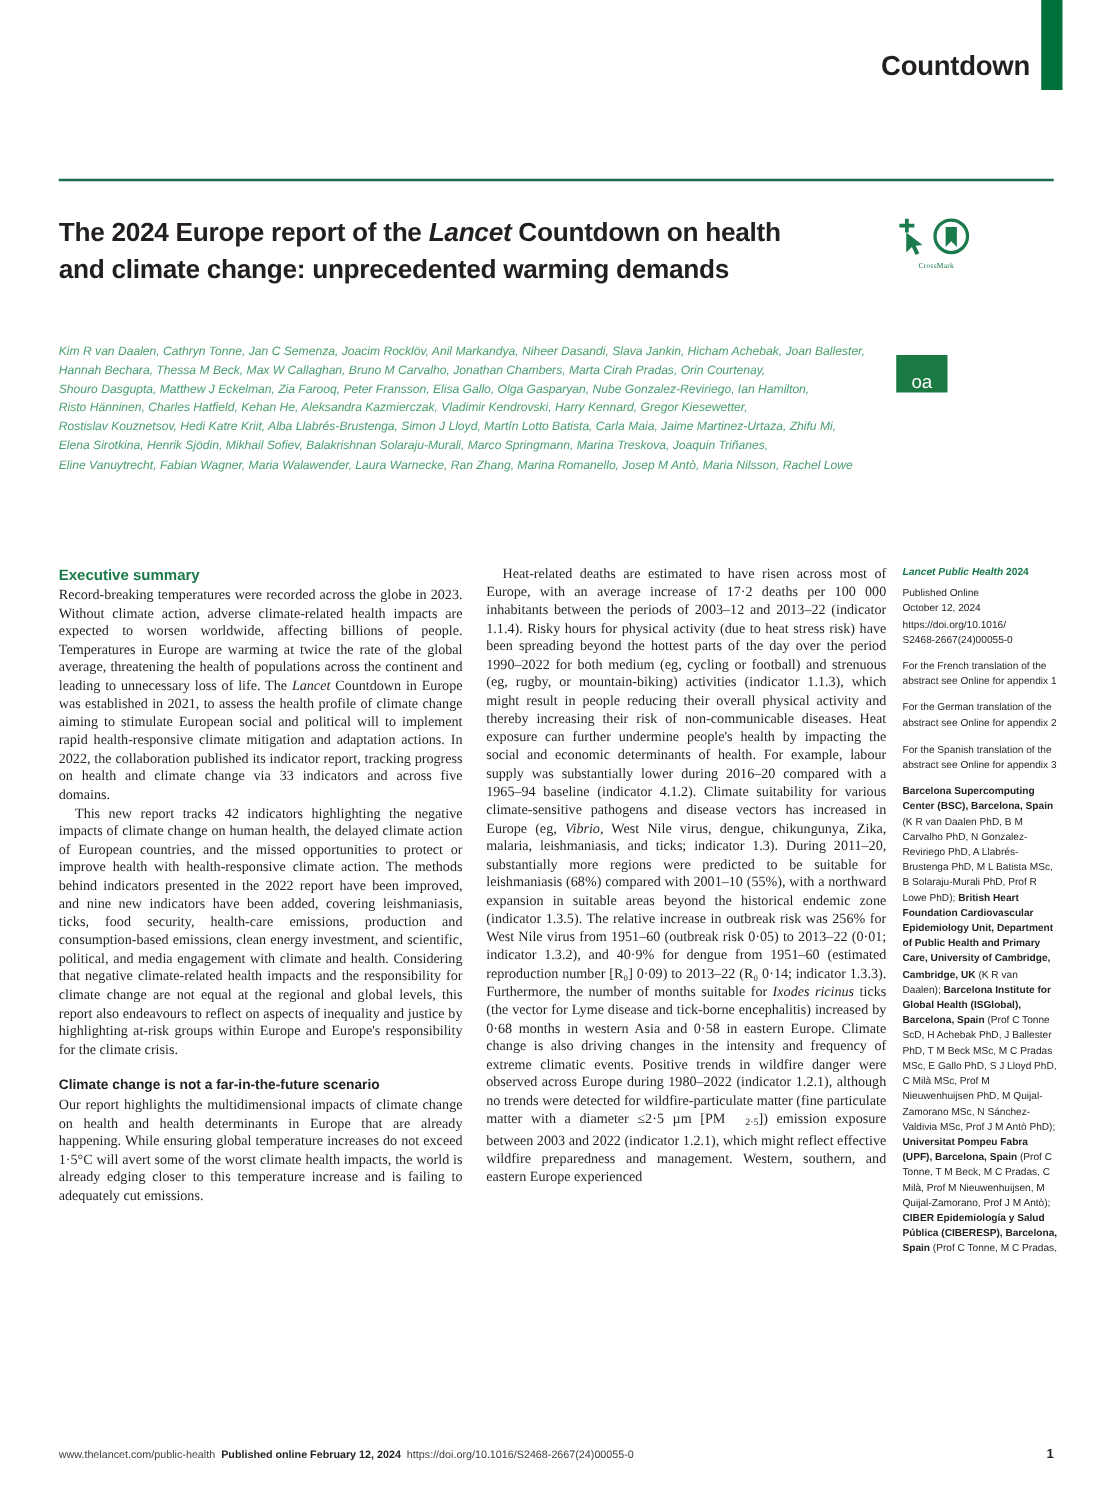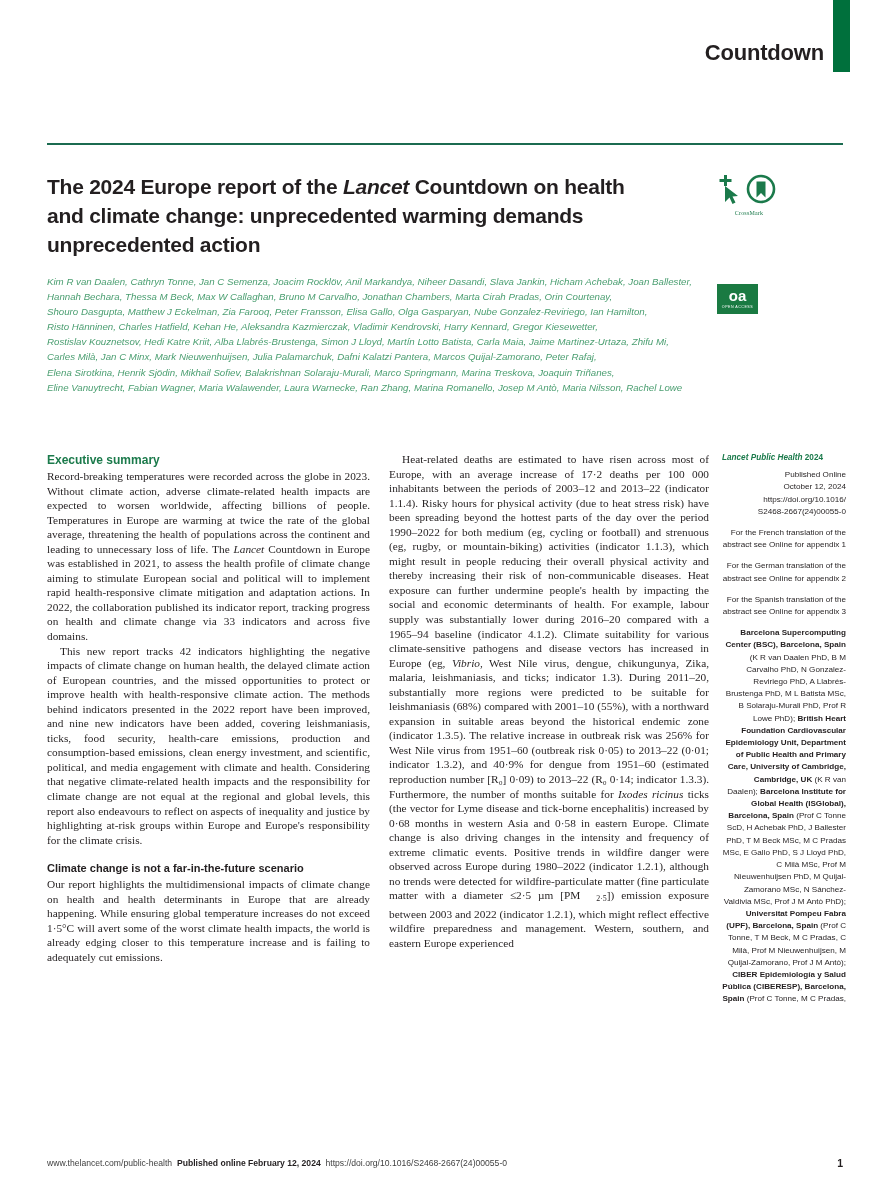--- a/index.html
+++ b/index.html
@@ -97,24 +97,25 @@
     top: 284px;
     width: 41px;
     height: 30px;
     background: #1a7a42;
     color: #ffffff;
     text-align: center;
   }
   .oa-badge .oa-main {
     display: block;
     font-family: "Liberation Sans", sans-serif;
-    font-weight: bold;
+    font-weight: normal;
     font-size: 15px;
     line-height: 19px;
     padding-top: 2px;
+    margin-top: 10px;
   }
   .oa-badge .oa-sub {
     display: block;
     font-family: "Liberation Sans", sans-serif;
     font-size: 3.6px;
     letter-spacing: 0.5px;
     line-height: 5px;
   }
 
   
@@ -176,21 +177,21 @@
     line-height: 12.2px;
     color: #231f20;
   }
   .margin-notes .mn-head {
     font-weight: bold;
     color: #1b7a4b;
     font-size: 8.2px;
     margin-bottom: 5px;
   }
   .margin-notes .mn-head i { font-style: italic; }
-  .margin-notes .mn-block { margin-bottom: 9px; text-align: right; }
+  .margin-notes .mn-block { margin-bottom: 9px; }
   .margin-notes .mn-block.tight { margin-bottom: 0; }
   .margin-notes b { font-weight: bold; }
 
   
   .footer {
     position: absolute;
     left: 47px;
     top: 1158px;
     width: 796px;
     font-family: "Liberation Sans", sans-serif;
@@ -212,21 +213,21 @@
 <body>
 
 <div class="runhead">
   <div class="runhead-title">Countdown</div>
   <div class="runhead-bar"></div>
 </div>
 
 <div class="top-rule"></div>
 
 <div class="title-block">
-  <h1 class="article-title"><span>The 2024 Europe report of the </span><i>Lancet</i><span> Countdown on health</span><br><span>and climate change: unprecedented warming demands</span><br><span>unprecedented action</span></h1>
+  <h1 class="article-title"><span>The 2024 Europe report of the </span><i>Lancet</i><span> Countdown on health</span><br><span>and climate change: unprecedented warming demands</span><br></h1>
 </div>
 
 <div class="crossmark">
   <svg width="62" height="38" viewBox="0 0 62 38">
     <g fill="#1b7a4b">
       <rect x="6" y="1" width="3" height="11"></rect>
       <rect x="1.5" y="5" width="12" height="3"></rect>
       <path d="M7 12 L7 28 L11.5 23.5 L14.5 30 L17.5 28.5 L14.5 22.5 L20 22 Z"></path>
     </g>
     <g fill="none" stroke="#1b7a4b" stroke-width="2.6">
@@ -241,21 +242,20 @@
   <span class="oa-main">oa</span>
   <span class="oa-sub">OPEN ACCESS</span>
 </div>
 
 <div class="authors">
   <div>Kim R van Daalen, Cathryn Tonne, Jan C Semenza, Joacim Rocklöv, Anil Markandya, Niheer Dasandi, Slava Jankin, Hicham Achebak, Joan Ballester,</div>
   <div>Hannah Bechara, Thessa M Beck, Max W Callaghan, Bruno M Carvalho, Jonathan Chambers, Marta Cirah Pradas, Orin Courtenay,</div>
   <div>Shouro Dasgupta, Matthew J Eckelman, Zia Farooq, Peter Fransson, Elisa Gallo, Olga Gasparyan, Nube Gonzalez-Reviriego, Ian Hamilton,</div>
   <div>Risto Hänninen, Charles Hatfield, Kehan He, Aleksandra Kazmierczak, Vladimir Kendrovski, Harry Kennard, Gregor Kiesewetter,</div>
   <div>Rostislav Kouznetsov, Hedi Katre Kriit, Alba Llabrés-Brustenga, Simon J Lloyd, Martín Lotto Batista, Carla Maia, Jaime Martinez-Urtaza, Zhifu Mi,</div>
-  <div>Carles Milà, Jan C Minx, Mark Nieuwenhuijsen, Julia Palamarchuk, Dafni Kalatzi Pantera, Marcos Quijal-Zamorano, Peter Rafaj,</div>
   <div>Elena Sirotkina, Henrik Sjödin, Mikhail Sofiev, Balakrishnan Solaraju-Murali, Marco Springmann, Marina Treskova, Joaquin Triñanes,</div>
   <div>Eline Vanuytrecht, Fabian Wagner, Maria Walawender, Laura Warnecke, Ran Zhang, Marina Romanello, Josep M Antò, Maria Nilsson, Rachel Lowe</div>
 </div>
 
 <div class="col col-1">
   <h2 class="sec">Executive summary</h2>
   <p><span>Record-breaking temperatures were recorded across the globe in 2023. Without climate action, adverse climate-related health impacts are expected to worsen worldwide, affecting billions of people. Temperatures in Europe are warming at twice the rate of the global average, threatening the health of populations across the continent and leading to unnecessary loss of life. The </span><i>Lancet</i><span> Countdown in Europe was established in 2021, to assess the health profile of climate change aiming to stimulate European social and political will to implement rapid health-responsive climate mitigation and adaptation actions. In 2022, the collaboration published its indicator report, tracking progress on health and climate change via 33 indicators and across five domains.</span></p>
   <p class="indent">This new report tracks 42 indicators highlighting the negative impacts of climate change on human health, the delayed climate action of European countries, and the missed opportunities to protect or improve health with health-responsive climate action. The methods behind indicators presented in the 2022 report have been improved, and nine new indicators have been added, covering leishmaniasis, ticks, food security, health-care emissions, production and consumption-based emissions, clean energy investment, and scientific, political, and media engagement with climate and health. Considering that negative climate-related health impacts and the responsibility for climate change are not equal at the regional and global levels, this report also endeavours to reflect on aspects of inequality and justice by highlighting at-risk groups within Europe and Europe's responsibility for the climate crisis.</p>
   <h3 class="sub">Climate change is not a far-in-the-future scenario</h3>
   <p>Our report highlights the multidimensional impacts of climate change on health and health determinants in Europe that are already happening. While ensuring global temperature increases do not exceed 1·5°C will avert some of the worst climate health impacts, the world is already edging closer to this temperature increase and is failing to adequately cut emissions.</p>

